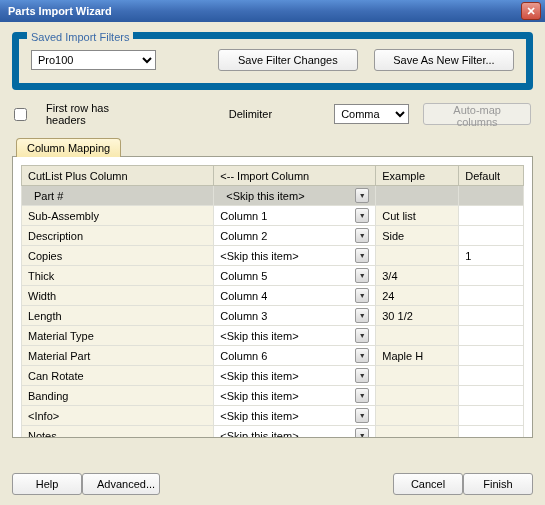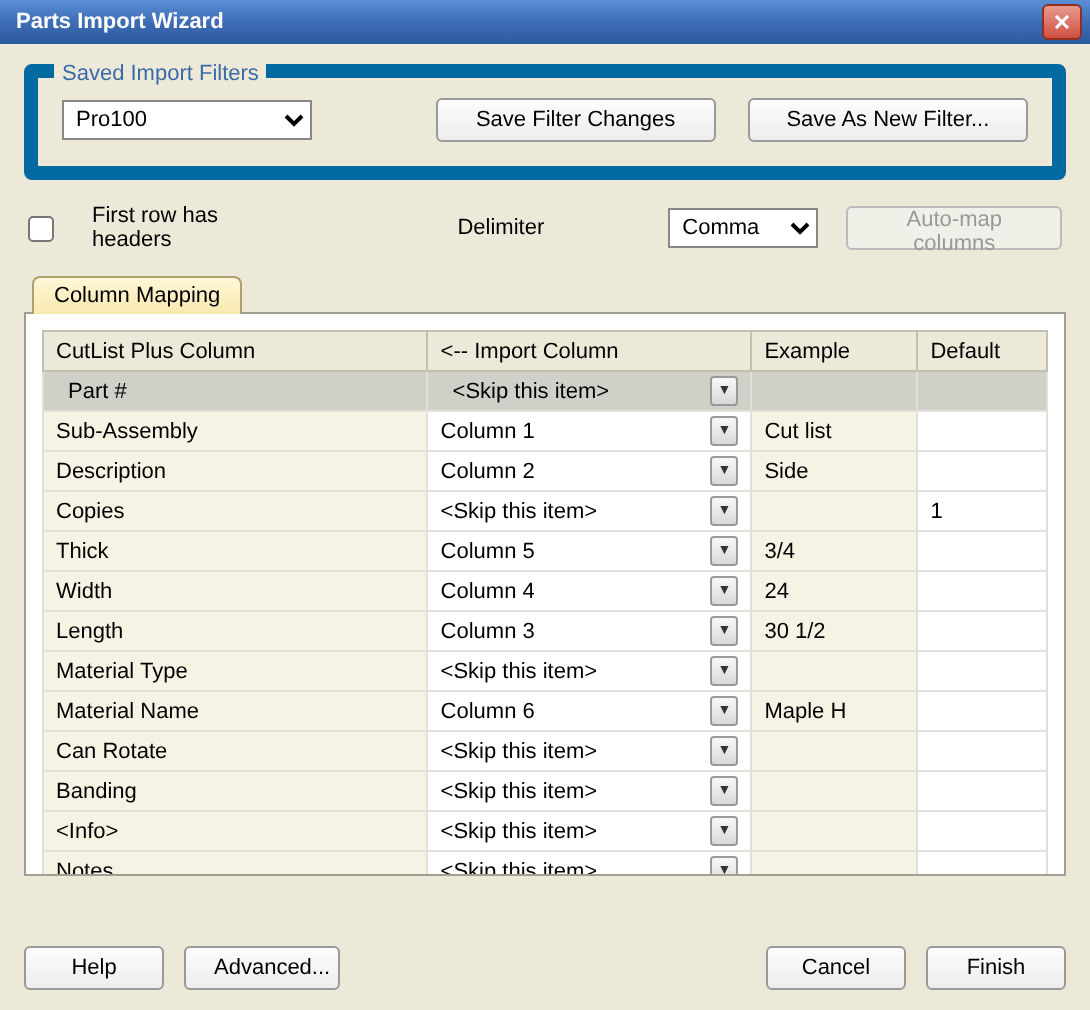--- a/index.html
+++ b/index.html
@@ -25,21 +25,21 @@
 .grid-panel { border: 1px solid #a0a090; background: #fff; height: 282px; overflow: hidden; margin-top: -1px; }
 .grid-inner { padding: 8px; }
 .grid-table { width: 100%; border-collapse: collapse; table-layout: fixed; }
 .grid-table th { background: #ece9d8; border: 1px solid #c0c0b0; padding: 3px 6px; text-align: left; font-weight: normal; height: 20px; }
 .grid-table td { border: 1px solid #e0e0d8; padding: 2px 6px; height: 18px; background: #fff; position: relative; }
 .grid-table td.label-cell { background: #f6f3e4; }
 .cell-select { display: flex; align-items: center; justify-content: space-between; padding-right: 0; }
 .cell-select .val { overflow: hidden; white-space: nowrap; }
 .dd-btn { width: 14px; height: 15px; background: linear-gradient(to bottom, #f8f8f8, #d8d8d8); border: 1px solid #999; border-radius: 2px; display: flex; align-items: center; justify-content: center; font-size: 7px; color: #333; cursor: pointer; flex-shrink: 0; margin-left: 4px; }
 .row-selected td { background: #d0d0c8 !important; padding-left: 12px; }
-.bottom-row { position: absolute; bottom: 10px; left: 12px; right: 12px; display: flex; align-items: center; gap: 10px; }
+.bottom-row { position: absolute; bottom: 10px; left: 12px; right: 12px; display: flex; align-items: center; gap: 0; }
 .bottom-row .spacer { flex: 1; }
 .btn-small { width: 70px; }
 .btn-med { width: 78px; }
 </style>
 </head>
 <body>
 
 <div class="titlebar">
   <span class="title">Parts Import Wizard</span>
   <div class="close-btn">
@@ -178,21 +178,21 @@
               <td>
                 <div class="cell-select">
                   <span class="val">&lt;Skip this item&gt;</span>
                   <span class="dd-btn">▼</span>
                 </div>
               </td>
               <td class="label-cell"></td>
               <td></td>
             </tr>
             <tr>
-              <td class="label-cell">Material Name</td>
+              <td class="label-cell">Material Part</td>
               <td>
                 <div class="cell-select">
                   <span class="val">Column 6</span>
                   <span class="dd-btn">▼</span>
                 </div>
               </td>
               <td class="label-cell">Maple H</td>
               <td></td>
             </tr>
             <tr>

